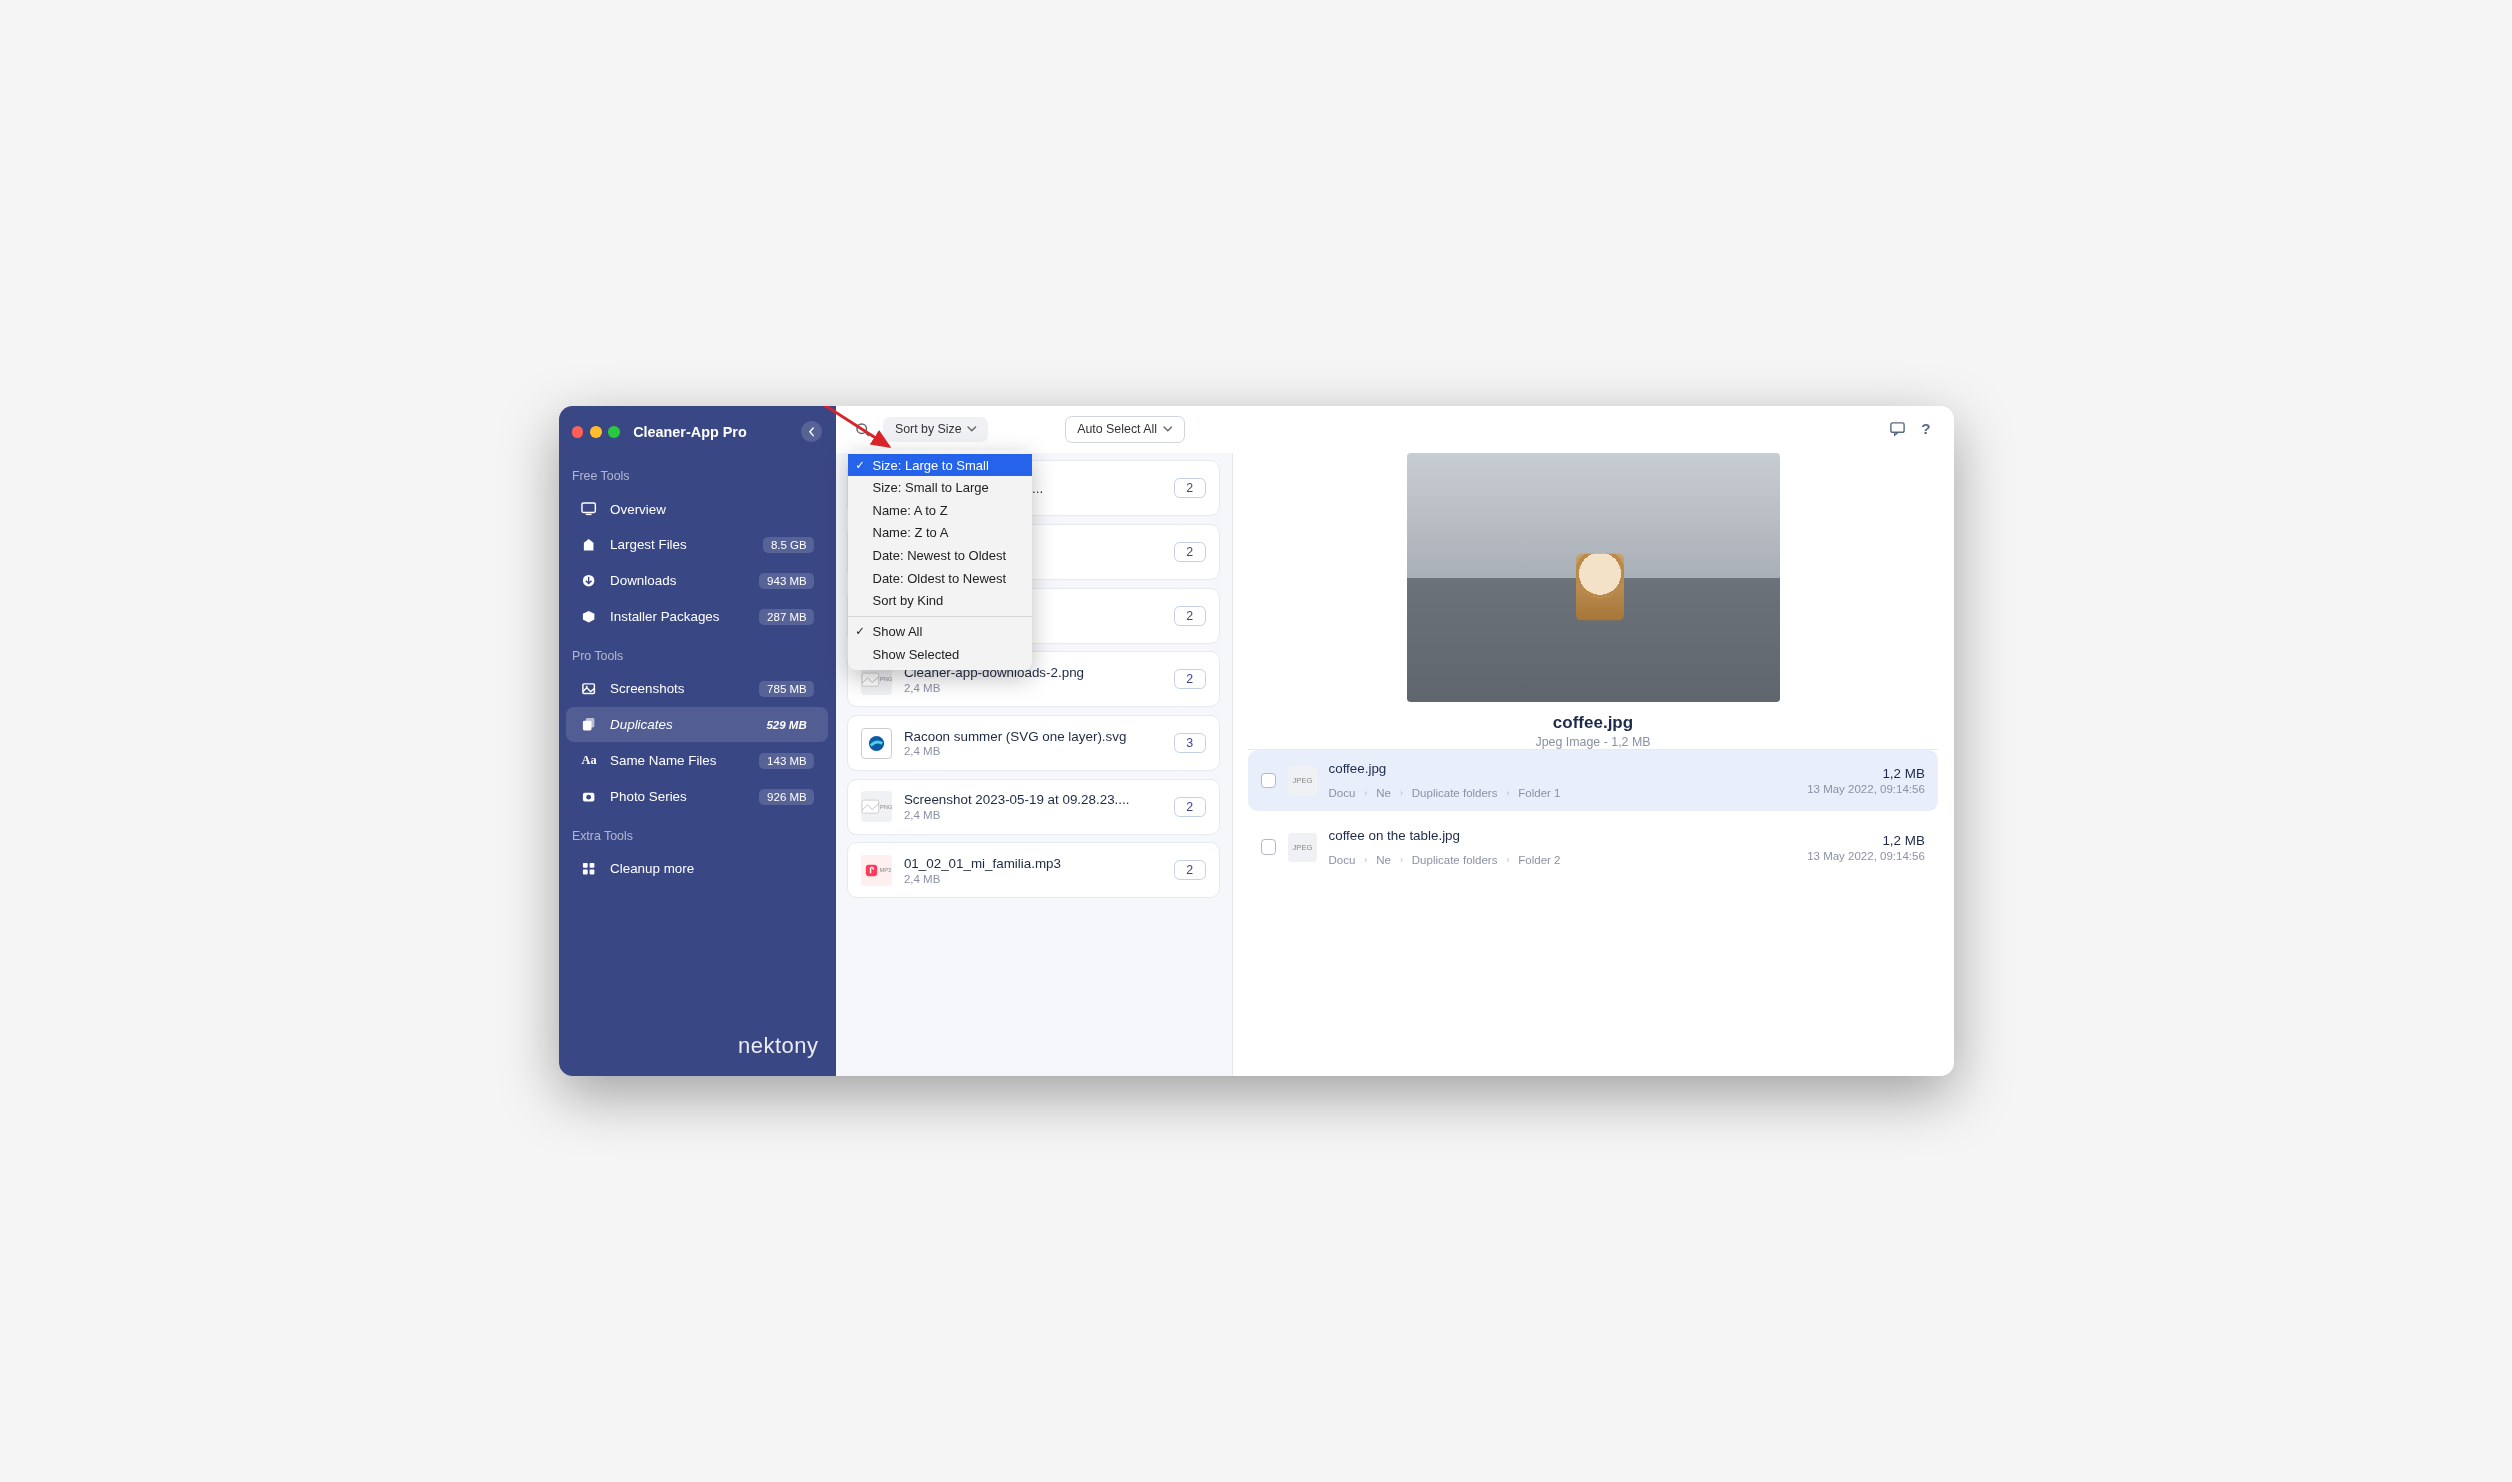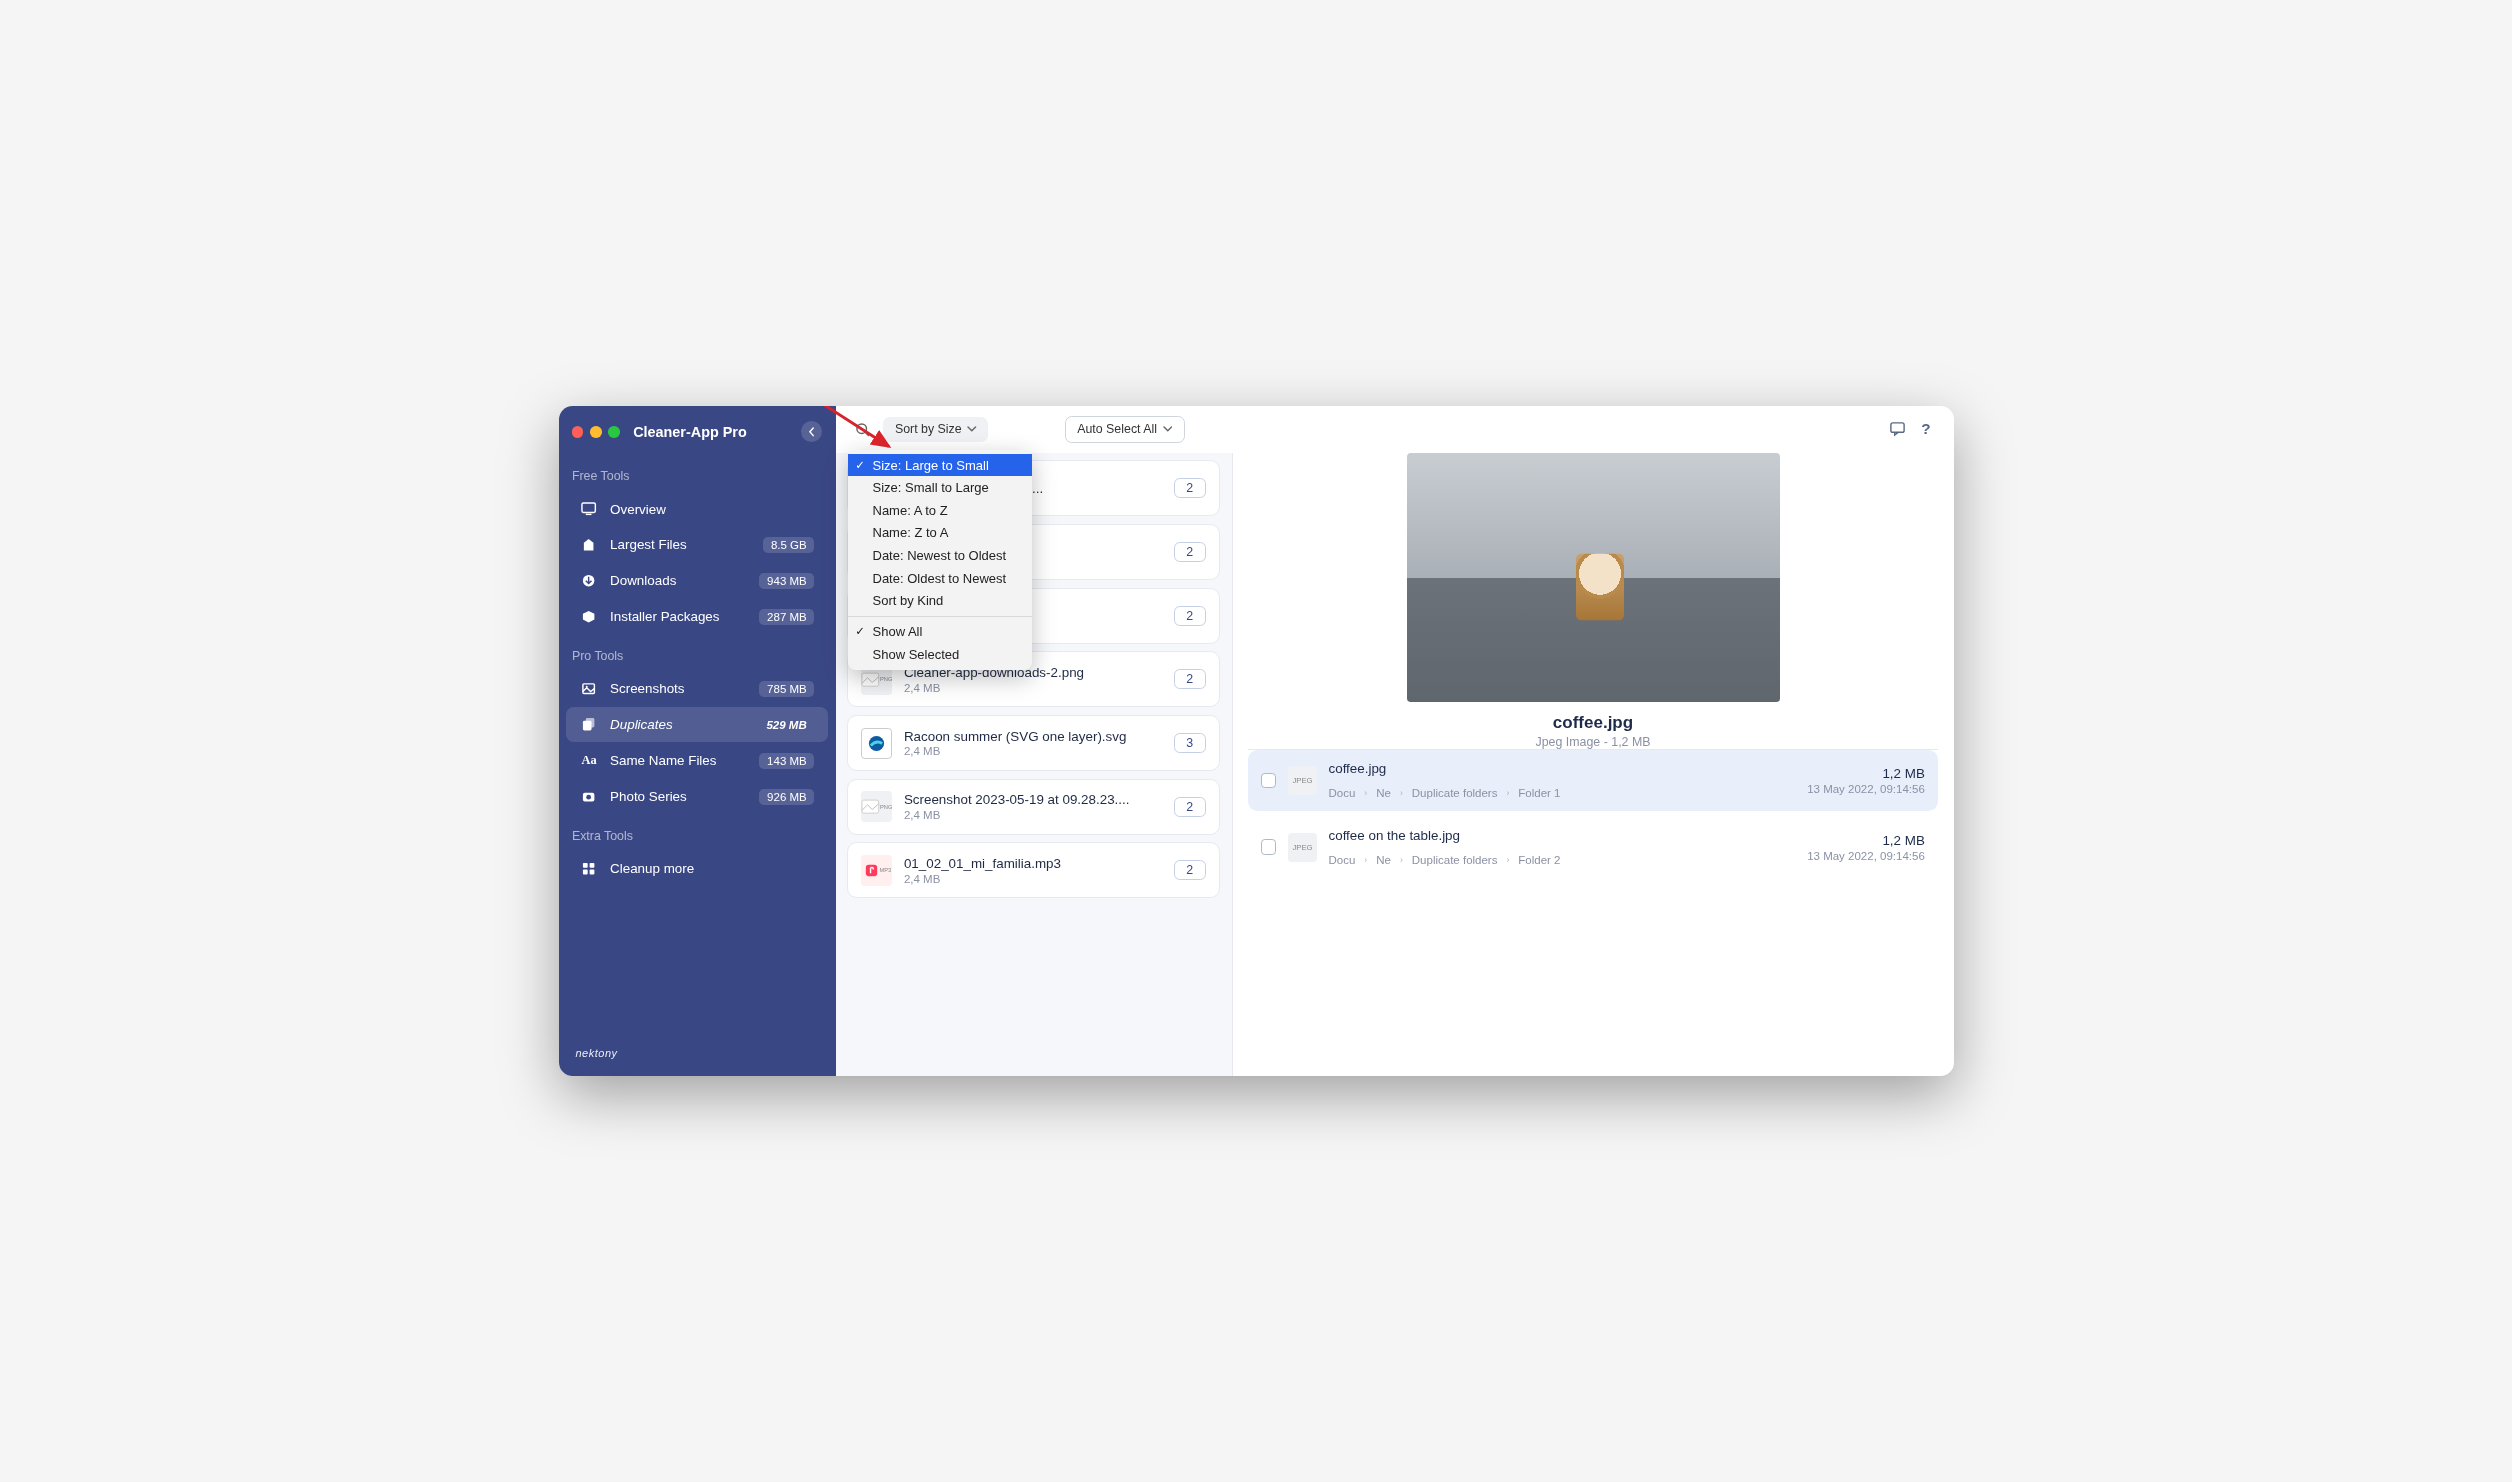--- a/index.html
+++ b/index.html
@@ -77,26 +77,25 @@
 .nav-item .label { flex: 1; }
 .nav-item .badge {
   background: rgba(255,255,255,0.15);
   font-size: 11.5px;
   padding: 1.9px 7.7px;
   border-radius: 4.8px;
 }
 .nav-item.active .badge { background: transparent; font-weight:600; }
 .brand {
   margin-top: auto;
-  text-align: left;
+  text-align: right;
   padding: 17px;
-  font-size: 11px;
+  font-size: 22px;
   color: rgba(255,255,255,0.9);
   letter-spacing: 0.5px;
-  font-style: italic;
 }
 
 .main { flex: 1; display: flex; flex-direction: column; }
 .toolbar {
   display: flex;
   align-items: center;
   padding: 9.6px 15.3px;
   gap: 9.6px;
 }
 .tool-btn {

